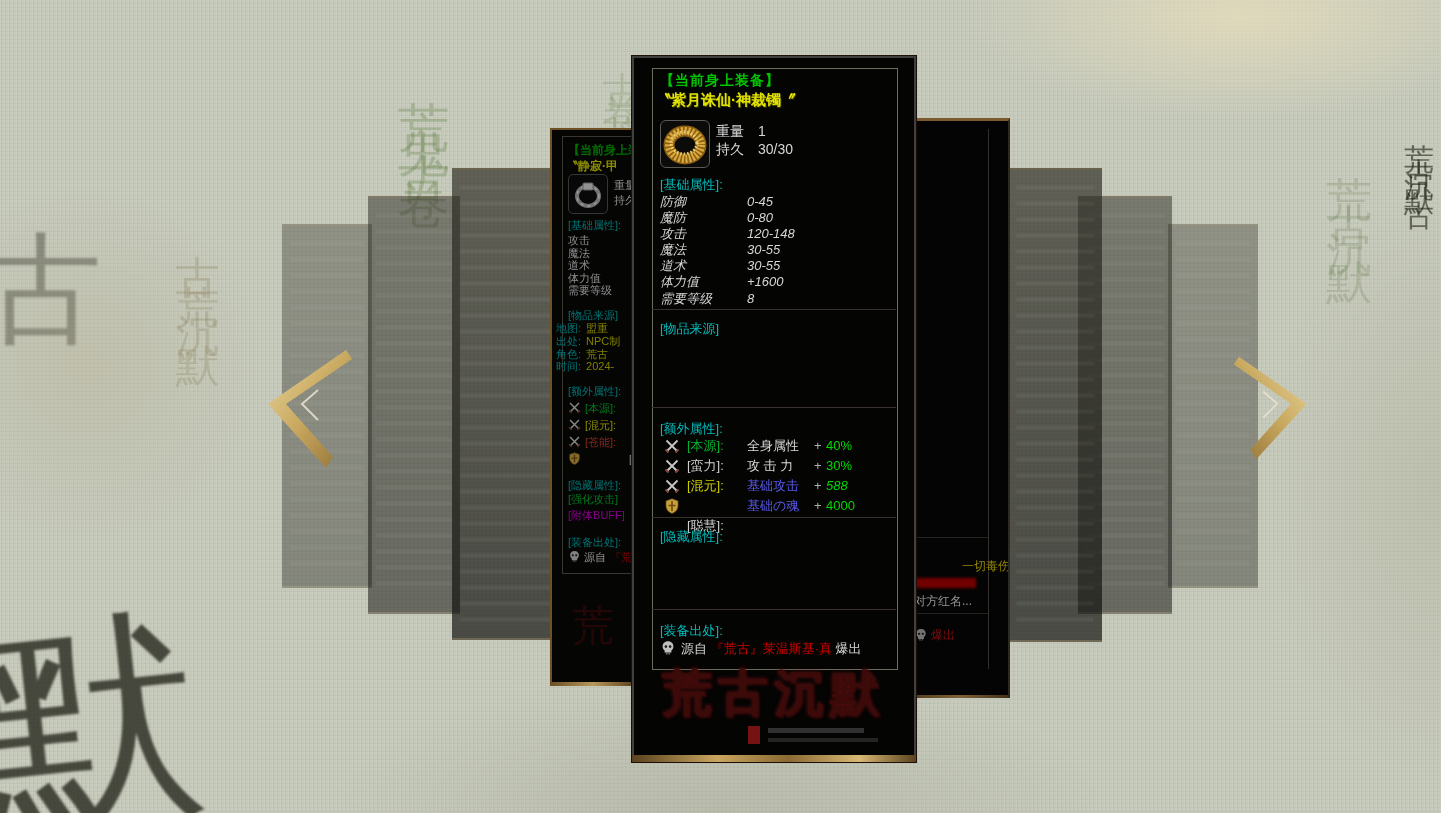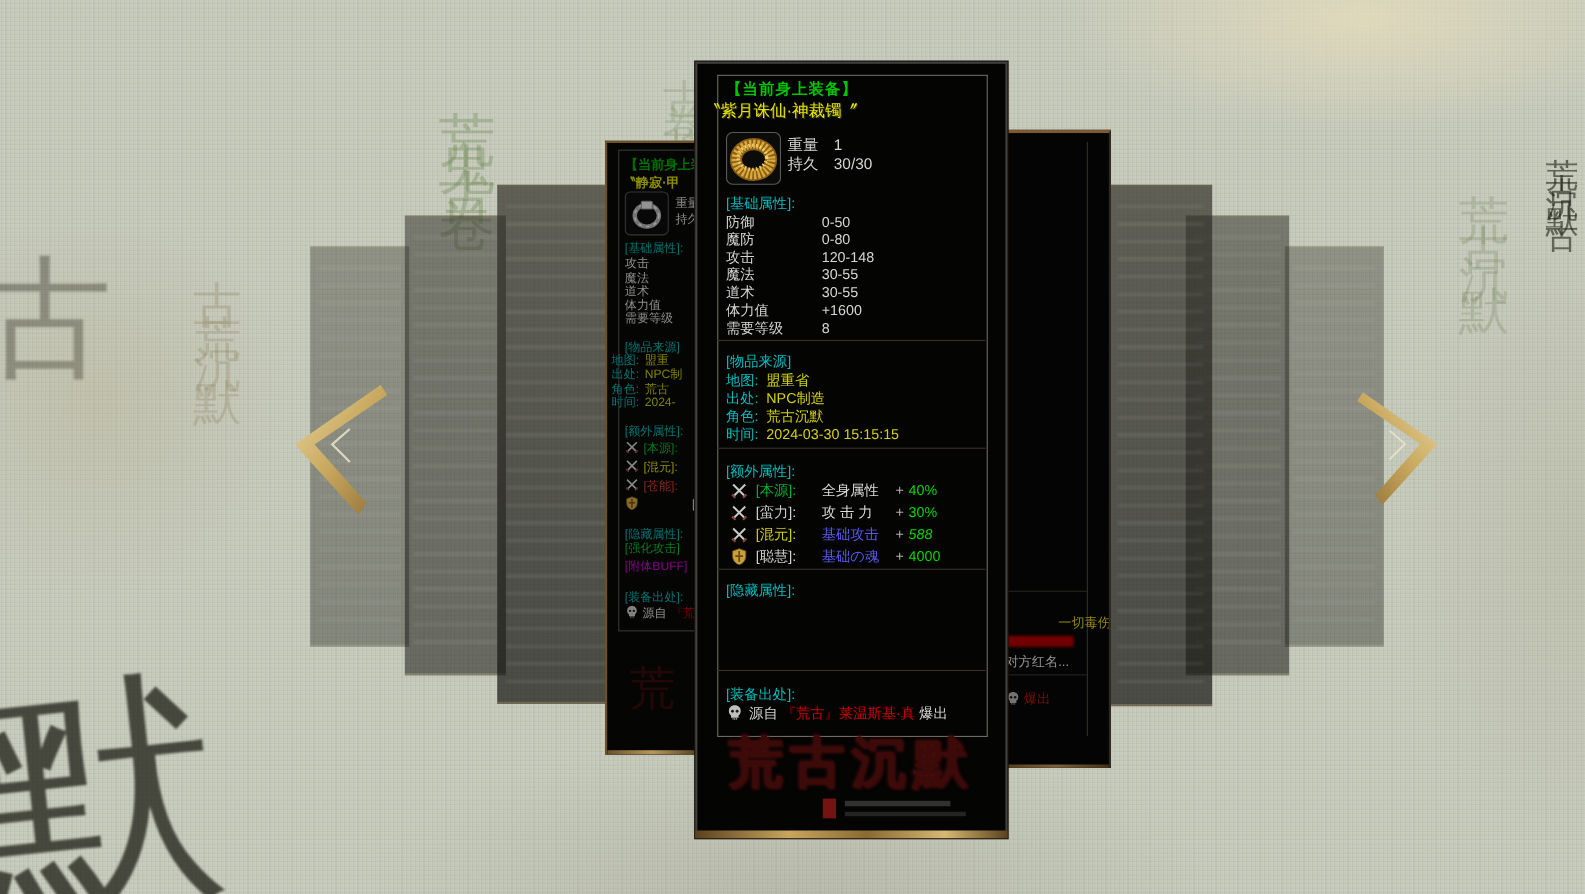--- a/index.html
+++ b/index.html
@@ -89,26 +89,26 @@
   .r-bot{position:absolute;left:0;bottom:0;width:100%;height:3px;background:linear-gradient(90deg,#6e5226,#a8824a,#5a421e);}
 
   
   .panelC{position:absolute;z-index:4;left:632px;top:56px;width:280px;height:702px;
     background:#040403;border:2px solid #404040;box-shadow:0 0 0 1px #1e1008;}
   .panelC .inframe{position:absolute;left:18px;top:10px;width:244px;height:600px;border:1px solid #6f6b5f;}
   .c-bot{position:absolute;left:-2px;bottom:-2px;width:284px;height:7px;
     background:linear-gradient(90deg,#5a421e,#c9a55e 30%,#8a6a32 55%,#d8b874 80%,#5a421e);}
   .panelC{font-size:13px;color:#d6d6d6;}
   .c-header{position:absolute;left:26px;top:14px;font-size:14px;font-weight:bold;color:#00c400;letter-spacing:1px;white-space:nowrap;}
-  .c-name{position:absolute;left:6px;top:33px;font-size:15px;font-weight:normal;color:#e3e300;text-shadow:1px 1px 0 #3a3a00;white-space:nowrap;}
+  .c-name{position:absolute;left:22px;top:33px;font-size:15px;font-weight:bold;color:#e3e300;text-shadow:1px 1px 0 #3a3a00;white-space:nowrap;}
   .c-icon{position:absolute;left:26px;top:62px;width:48px;height:46px;border:1px solid #5a5a5a;border-radius:6px;background:#0b0b0a;}
   .c-wd{position:absolute;left:82px;top:64px;line-height:18px;font-size:14px;white-space:nowrap;}
   .c-wd .lbl{display:inline-block;width:42px;}
   .c-sec{position:absolute;left:26px;color:#00bdbd;white-space:nowrap;}
-  #c-base-rows{position:absolute;left:26px;top:136px;width:220px;}
+  #c-base-rows{position:absolute;left:26px;top:136px;width:220px;font-style:italic;}
   .stat-row{position:relative;height:16.1px;line-height:16.1px;white-space:nowrap;}
   .stat-val{position:absolute;left:87px;}
   #c-src-rows{position:absolute;left:26px;top:280px;line-height:16.3px;white-space:nowrap;}
   #c-src-rows .s-lbl{color:#00bdbd;}
   #c-src-rows .s-val{color:#d2d200;margin-left:7px;}
   #c-extra-rows{position:absolute;left:26px;top:378px;width:226px;}
   .x-row{position:relative;height:20px;line-height:20px;white-space:nowrap;}
   .x-row .x-icon{position:absolute;left:4px;top:2px;width:16px;height:16px;}
   .x-row .x-icon svg{width:16px;height:16px;}
   .x-row .x-name{position:absolute;left:27px;}
@@ -272,37 +272,31 @@
         <ellipse cx="23" cy="22" rx="13" ry="11" fill="none" stroke="#f0d070" stroke-width="3" stroke-dasharray="1.5 2"></ellipse>
       </svg>
     </div>
     <div class="c-wd">
       <span class="lbl">重量</span><span>1</span><br>
       <span class="lbl">持久</span><span>30/30</span>
     </div>
 
     <div class="c-sec" style="top:118px">[基础属性]:</div>
     <div id="c-base-rows">
-        <div class="stat-row"><span class="stat-lbl">防御</span><span class="stat-val">0-50</span></div>
+        <div class="stat-row"><span class="stat-lbl">防御</span><span class="stat-val">0-45</span></div>
         <div class="stat-row"><span class="stat-lbl">魔防</span><span class="stat-val">0-80</span></div>
         <div class="stat-row"><span class="stat-lbl">攻击</span><span class="stat-val">120-148</span></div>
         <div class="stat-row"><span class="stat-lbl">魔法</span><span class="stat-val">30-55</span></div>
         <div class="stat-row"><span class="stat-lbl">道术</span><span class="stat-val">30-55</span></div>
         <div class="stat-row"><span class="stat-lbl">体力值</span><span class="stat-val">+1600</span></div>
         <div class="stat-row"><span class="stat-lbl">需要等级</span><span class="stat-val">8</span></div>
       </div>
     <div class="cdiv cd1"></div>
 
     <div class="c-sec" style="top:262px">[物品来源]</div>
-    <div id="c-src-rows">
-        <div class="src-row"><span class="s-lbl">地图:</span><span class="s-val">盟重省</span></div>
-        <div class="src-row"><span class="s-lbl">出处:</span><span class="s-val">NPC制造</span></div>
-        <div class="src-row"><span class="s-lbl">角色:</span><span class="s-val">荒古沉默</span></div>
-        <div class="src-row"><span class="s-lbl">时间:</span><span class="s-val">2024-03-30 15:15:15</span></div>
-      </div>
     <div class="cdiv cd2"></div>
 
     <div class="c-sec" style="top:362px">[额外属性]:</div>
     <div id="c-extra-rows">
         <div class="x-row">
           <span class="x-icon"><svg viewBox="0 0 16 16">
               <path d="M2.5 2.5 L12.5 12.5 M13.5 2.5 L3.5 12.5" stroke="#c8c8c8" stroke-width="1.8" fill="none"></path>
               <path d="M1.5 11.5 L4.5 14.5 M14.5 11.5 L11.5 14.5" stroke="#8a4a3a" stroke-width="2" fill="none"></path>
             </svg></span>
           <span class="x-name" style="color: rgb(0, 178, 45);">[本源]:</span>
@@ -328,21 +322,21 @@
           <span class="x-name" style="color: rgb(207, 207, 0);">[混元]:</span>
           <span class="x-stat" style="color: rgb(90, 90, 240);">基础攻击</span>
           <span class="x-plus">+</span>
           <span class="x-val" style="color: rgb(0, 216, 0); font-style: italic;">588</span>
         </div>
         <div class="x-row">
           <span class="x-icon"><svg viewBox="0 0 16 16">
               <path d="M8 .8 L14 3 V7.6 C14 11.6 11.2 14.4 8 15.4 C4.8 14.4 2 11.6 2 7.6 V3 Z" fill="#c9a13c" stroke="#6e5216" stroke-width=".8"></path>
               <path d="M8 3 V13 M4.5 7.5 H11.5" stroke="#6e4a10" stroke-width="1.6" fill="none"></path>
             </svg></span>
-          <span class="x-name" style="color: rgb(208, 208, 208);">[聪慧]:</span>
+          <span class="x-name" style="color: rgb(208, 208, 208); margin-top: 20px;">[聪慧]:</span>
           <span class="x-stat" style="color: rgb(90, 90, 240);">基础の魂</span>
           <span class="x-plus">+</span>
           <span class="x-val" style="color: rgb(0, 216, 0);">4000</span>
         </div>
       </div>
     <div class="cdiv cd3"></div>
 
     <div class="c-sec" style="top:470px">[隐藏属性]:</div>
     <div class="cdiv cd4"></div>
 

